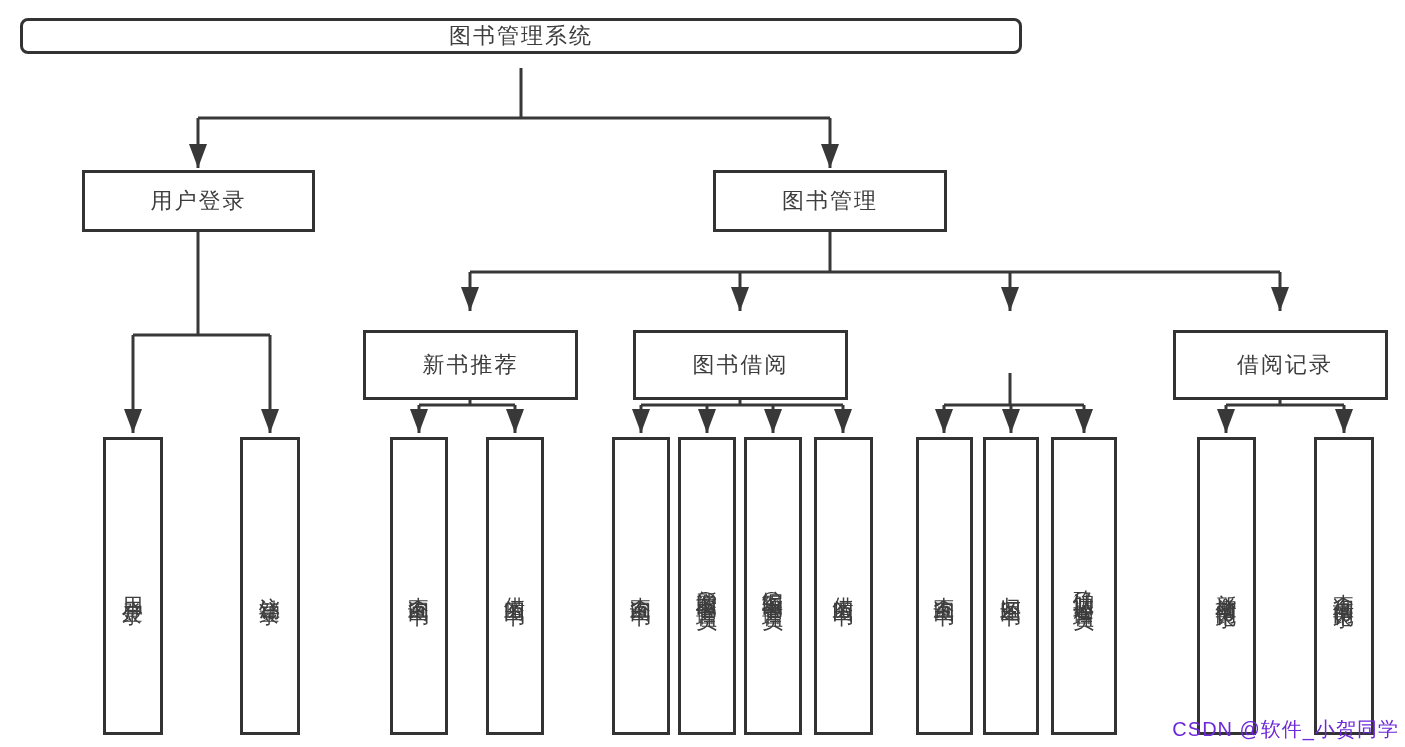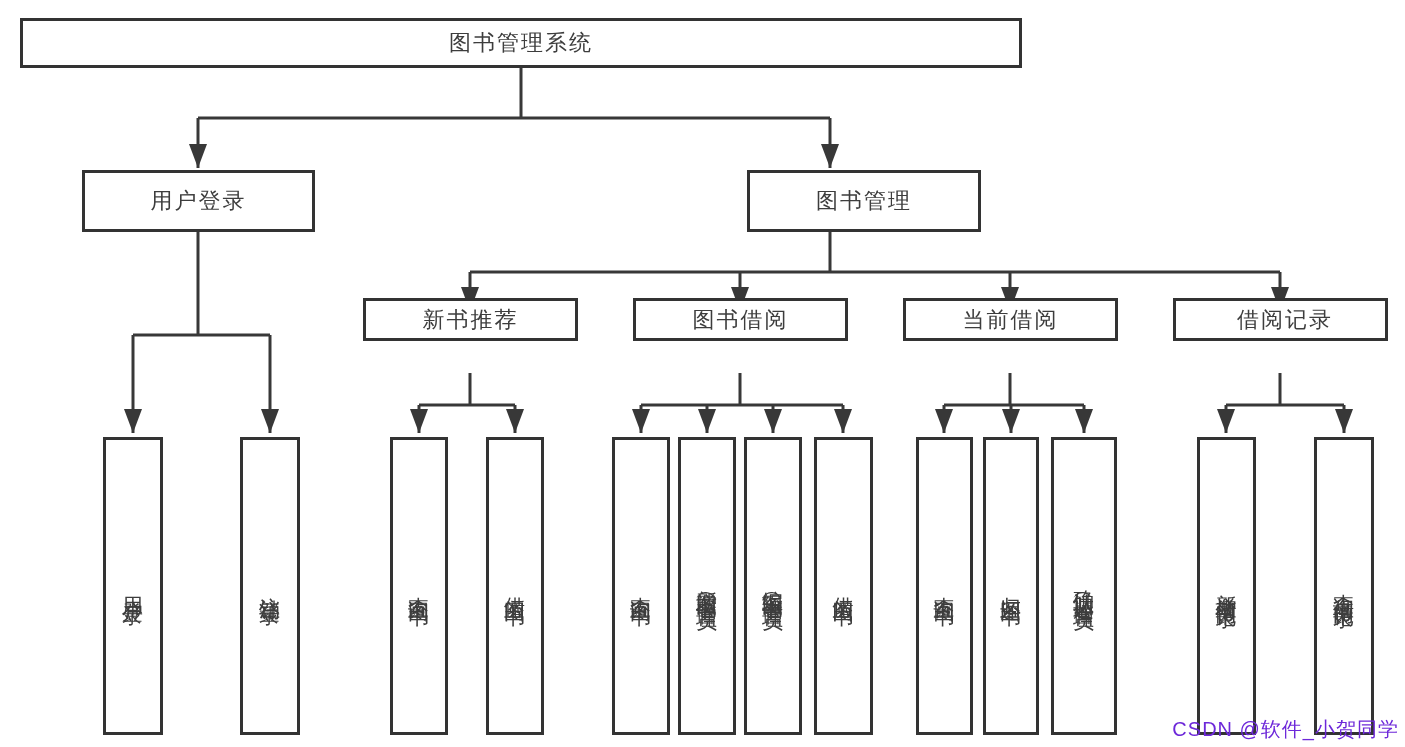--- a/index.html
+++ b/index.html
@@ -29,24 +29,24 @@
   }
   .node.h { font-size: 22px; letter-spacing: 2px; }
   .node.v {
     writing-mode: vertical-rl;
     text-orientation: mixed;
     font-size: 21px;
     letter-spacing: 3px;
     line-height: 1;
   }
   
-  .root   { left: 20px;   top: 18px;  width: 1002px; height: 50px; }
+  .root   { left: 20px;   top: 18px;  width: 1002px; height: 36px; border-radius: 8px; }
   .l2a    { left: 82px;   top: 170px; width: 233px;  height: 62px; }
-  .l2b    { left: 747px;  top: 170px; width: 234px;  height: 62px; }
-  .l3     { top: 298px; height: 43px; width: 215px; }
+  .l2b    { left: 713px;  top: 170px; width: 234px;  height: 62px; }
+  .l3     { top: 330px; height: 70px; width: 215px; }
   .l3a    { left: 363px; }  .l3b { left: 633px; text-align: right; }
   .l3c    { left: 903px; }  .l3d { left: 1173px; padding-left: 9px; }
   .leaf   { top: 437px; height: 298px; }
   .lf1  { left: 103px;  width: 60px; }
   .lf2  { left: 240px;  width: 60px; }
   .lf3  { left: 390px;  width: 58px; }
   .lf4  { left: 486px;  width: 58px; }
   .lf5  { left: 612px;  width: 58px; }
   .lf6  { left: 678px;  width: 58px; }
   .lf7  { left: 744px;  width: 58px; }
@@ -110,21 +110,20 @@
     </g>
   </svg>
 
   <div class="node h root">图书管理系统</div>
 
   <div class="node h l2a">用户登录</div>
   <div class="node h l2b">图书管理</div>
 
   <div class="node h l3 l3a">新书推荐</div>
   <div class="node h l3 l3b">图书借阅</div>
-  <div class="node h l3 l3c">当前借阅</div>
   <div class="node h l3 l3d">借阅记录</div>
 
   <div class="node v leaf lf1">用户登录</div>
   <div class="node v leaf lf2">注销登录</div>
   <div class="node v leaf lf3">查询图书</div>
   <div class="node v leaf lf4">借阅图书</div>
   <div class="node v leaf lf5">查询图书</div>
   <div class="node v leaf lf6">新增图书（管理员）</div>
   <div class="node v leaf lf7">编辑图书（管理员）</div>
   <div class="node v leaf lf8">借阅图书</div>

